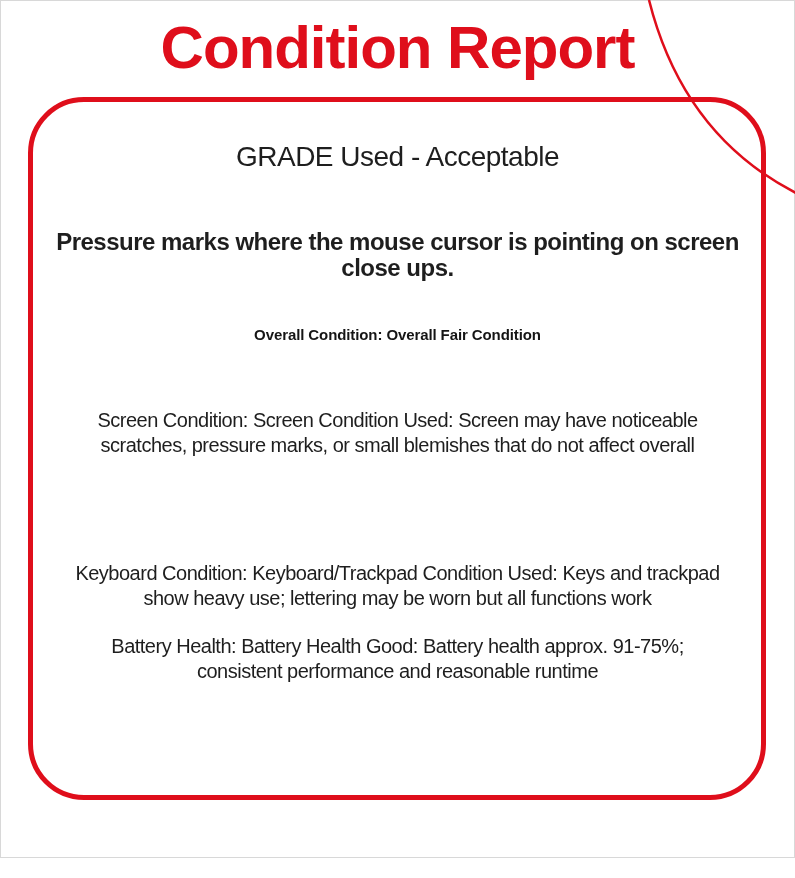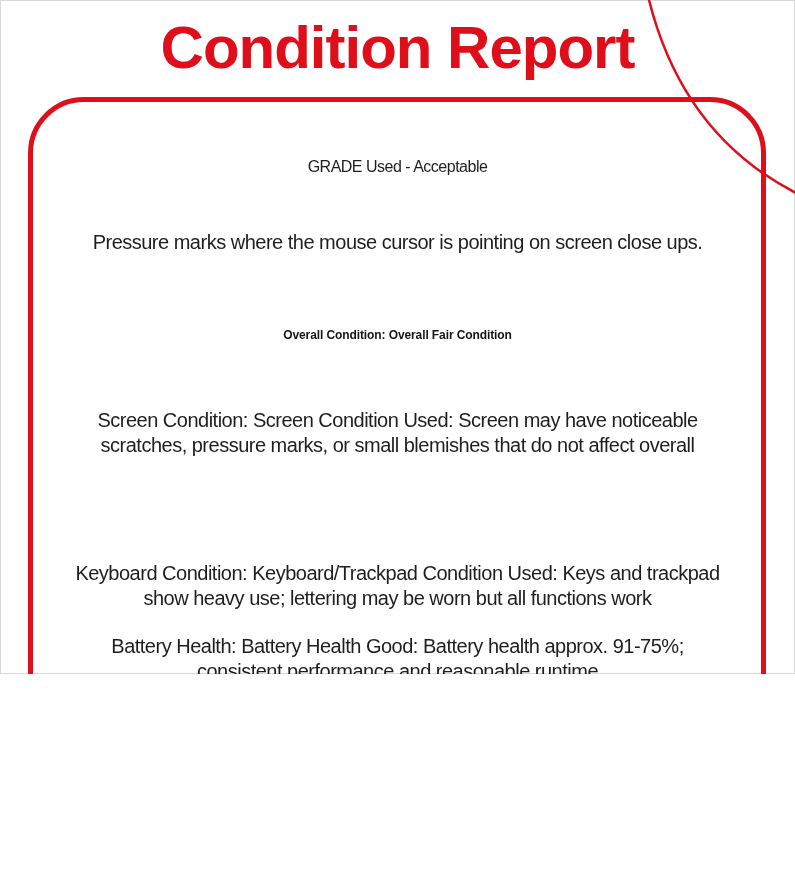--- a/index.html
+++ b/index.html
@@ -3,21 +3,21 @@
 <meta charset="utf-8">
 <style>
   :root{
     --red:#DF0E1B;
     --text:#1E1E1E;
     --page-border:#D8D8D8;
   }
   html,body{margin:0;padding:0;background:#fff;}
   .page{
     position:relative;
-    width:795px;height:674px;
+    width:795px;height:858px;
     background:#fff;
     box-shadow:inset 0 0 0 1px var(--page-border);
     font-family:"Liberation Sans","DejaVu Sans",sans-serif;
     overflow:hidden;
   }
   .title{
     position:absolute;
     left:0;top:10px;width:100%;
     margin:0;
     text-align:center;
@@ -42,34 +42,35 @@
     width:795px;height:878px;
     pointer-events:none;
   }
   .txt{
     position:absolute;
     left:42px;width:711px;
     text-align:center;
     color:var(--text);
   }
   .grade{
-    top:152px;
-    font-size:16px;
+    top:142px;
+    font-size:28px;
     line-height:30px;
     letter-spacing:-0.5px;
   }
   .note{
     top:229px;
-    font-size:20px;
+    font-size:24px;
     line-height:26px;
     letter-spacing:-0.5px;
+    font-weight:bold;
   }
   .small{
     top:329px;
-    font-size:12px;
+    font-size:15px;
     line-height:12px;
     font-weight:600;
     letter-spacing:-0.1px;
     color:#151515;
   }
   .para{
     font-size:20px;
     line-height:25px;
     letter-spacing:-0.5px;
     white-space:pre-line;

